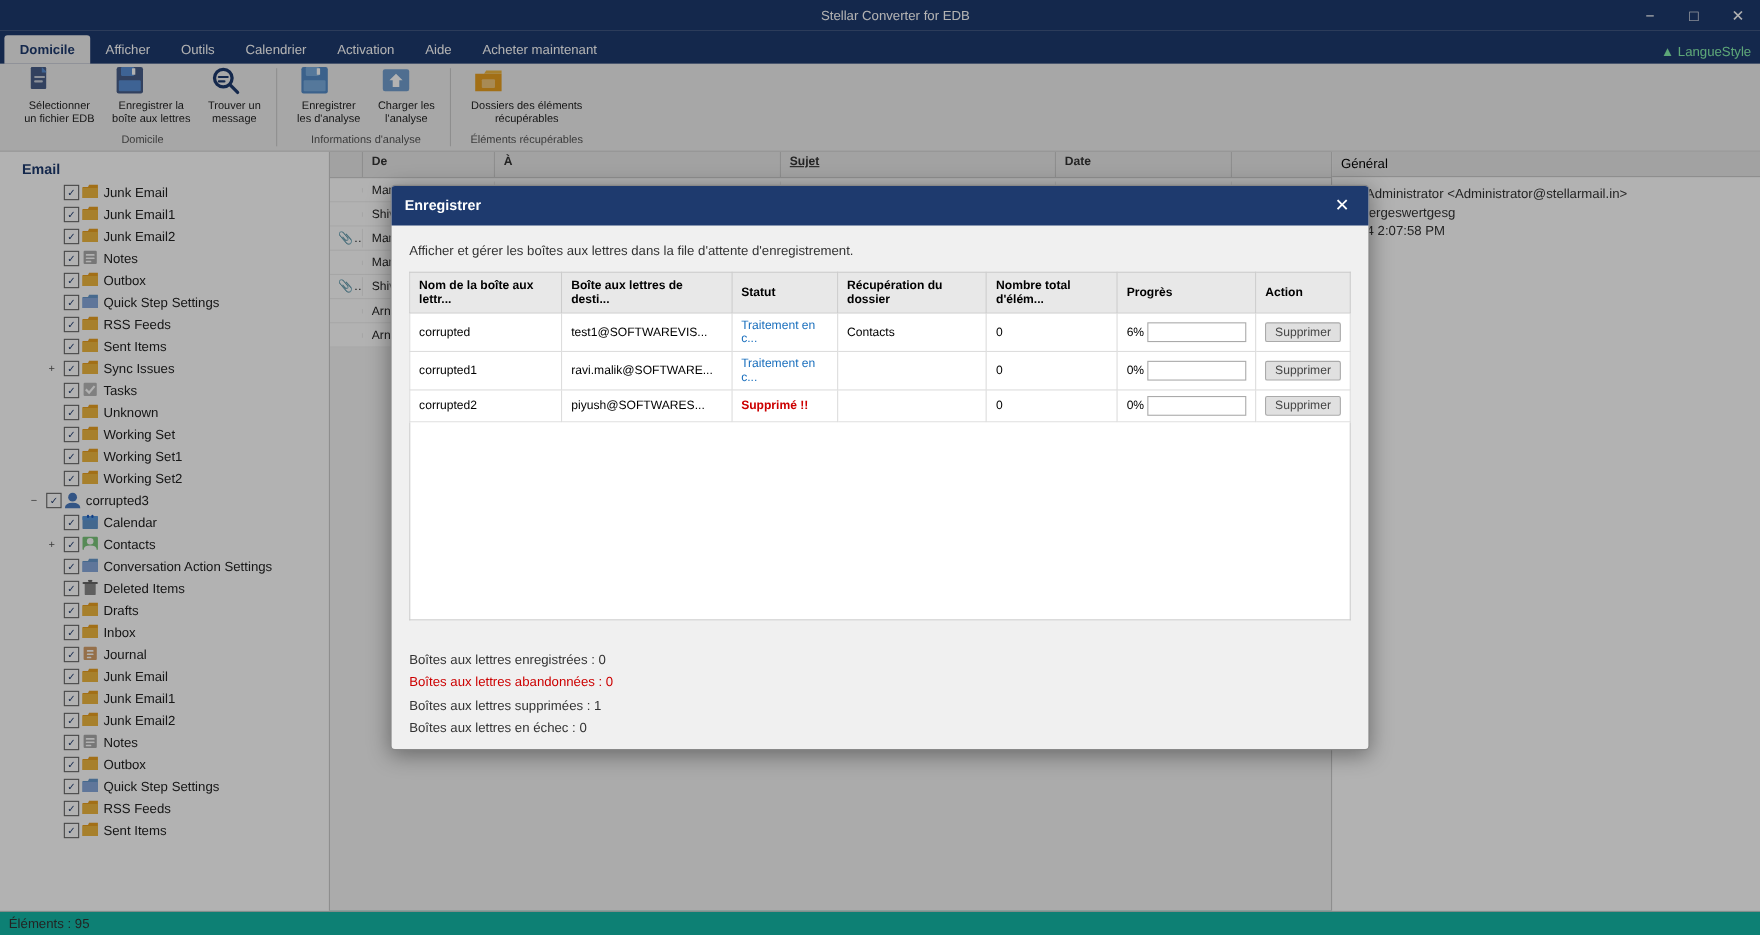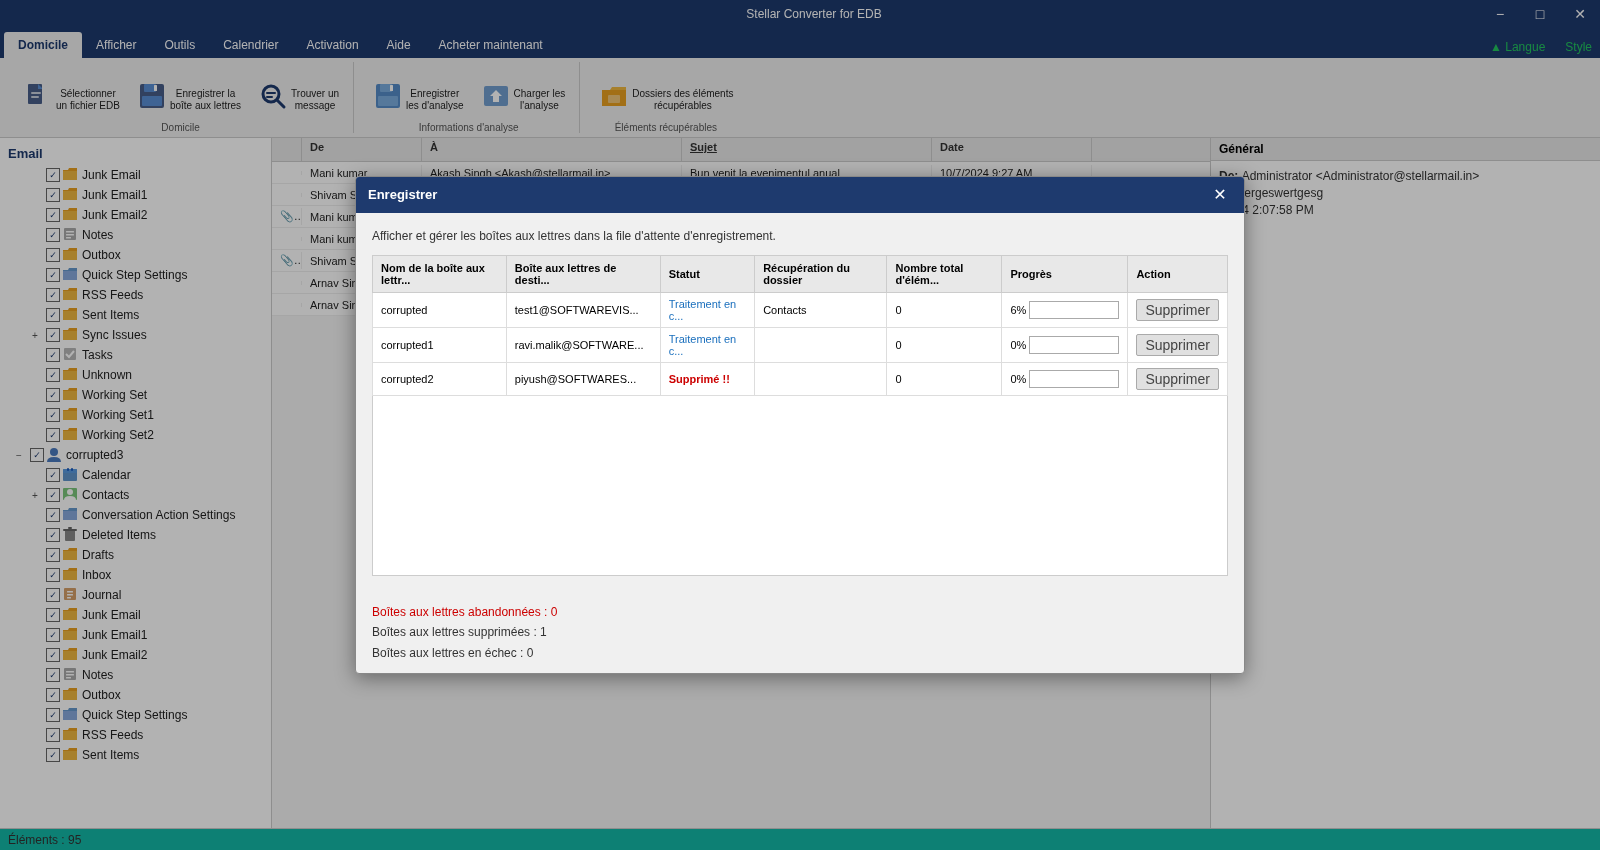--- a/index.html
+++ b/index.html
@@ -55,25 +55,25 @@
       display: flex;
       align-items: center;
     }
     .ribbon-tab.active {
       background: #f0f0f0;
       color: #1e3a6e;
       font-weight: 600;
     }
     .ribbon-lang {
       margin-left: auto;
-      color: #22c55e;
+      color: #86efac;
       display: flex;
       align-items: flex-start;
       padding-right: 8px;
-      gap: 20px;
+      gap: 0;
       font-size: 12px;
       padding-bottom: 4px;
     }
 
     
     .ribbon-content {
       background: #f0f0f0;
       border-bottom: 1px solid #ccc;
       display: flex;
       align-items: stretch;
@@ -97,22 +97,22 @@
       margin-top: 4px;
     }
     .ribbon-buttons {
       display: flex;
       gap: 4px;
       flex: 1;
       align-items: flex-end;
     }
     .ribbon-btn {
       display: flex;
-      flex-direction: row;
-      align-items: flex-end;
+      flex-direction: column;
+      align-items: flex-start;
       justify-content: center;
       cursor: pointer;
       padding: 4px 6px;
       border-radius: 3px;
       gap: 2px;
       min-width: 50px;
       height: 60px;
       background: transparent;
       border: none;
     }
@@ -127,25 +127,25 @@
 
     
     .main-area {
       display: flex;
       height: calc(850px - 28px - 30px - 80px - 22px);
       background: #f5f5f5;
     }
 
     
     .sidebar {
-      width: 272px;
+      width: 300px;
       background: white;
       border-right: 1px solid #ccc;
       overflow-y: auto;
-      padding: 4px 0;
+      padding: 4px 12px;
     }
     .sidebar-header {
       padding: 4px 8px;
       font-weight: 700;
       font-size: 13px;
       color: #1e3a6e;
     }
     .tree-item {
       display: flex;
       align-items: center;
@@ -302,21 +302,21 @@
       height: 18px;
       border: 1px solid #aaa;
       background: white;
       font-size: 11px;
       padding: 1px 4px;
     }
     .suppress-btn {
       background: #e0e0e0;
       border: 1px solid #aaa;
       padding: 2px 8px;
-      font-size: 14px;
+      font-size: 11px;
       cursor: pointer;
       border-radius: 2px;
       color: #444;
     }
 
     .modal-empty-area {
       height: 180px;
       background: white;
       border: 1px solid #ccc;
       border-top: none;
@@ -336,21 +336,21 @@
       background: white;
       border-left: 1px solid #ccc;
       overflow: hidden;
       display: flex;
       flex-direction: column;
     }
     .right-panel-header {
       background: #e8e8e8;
       padding: 4px 8px;
       font-size: 11px;
-      font-weight: 700;
+      font-weight: 400;
       border-bottom: 1px solid #ccc;
       display: flex;
       gap: 16px;
     }
     .right-panel-content { padding: 8px; overflow-y: auto; flex: 1; }
     .email-detail-row { font-size: 11px; margin-bottom: 3px; color: #333; }
     .email-detail-label { font-weight: 600; }
   </style>
 </head>
 <body>
@@ -943,18 +943,19 @@
               <td></td>
               <td>0</td>
               <td style="white-space: nowrap;">0% <input type="text" class="progress-input" style=""></td>
               <td><button class="suppress-btn">Supprimer</button></td>
             </tr>
           </tbody>
       </table>
       <div class="modal-empty-area"></div>
     </div>
     <div class="modal-footer">
+      <div>Boîtes aux lettres enregistrées : 0</div>
       <div class="footer-red">Boîtes aux lettres abandonnées : 0</div>
       <div>Boîtes aux lettres supprimées :  1</div>
       <div>Boîtes aux lettres en échec  : 0</div>
     </div>
   </div>
 </div>
 
 </body></html>

